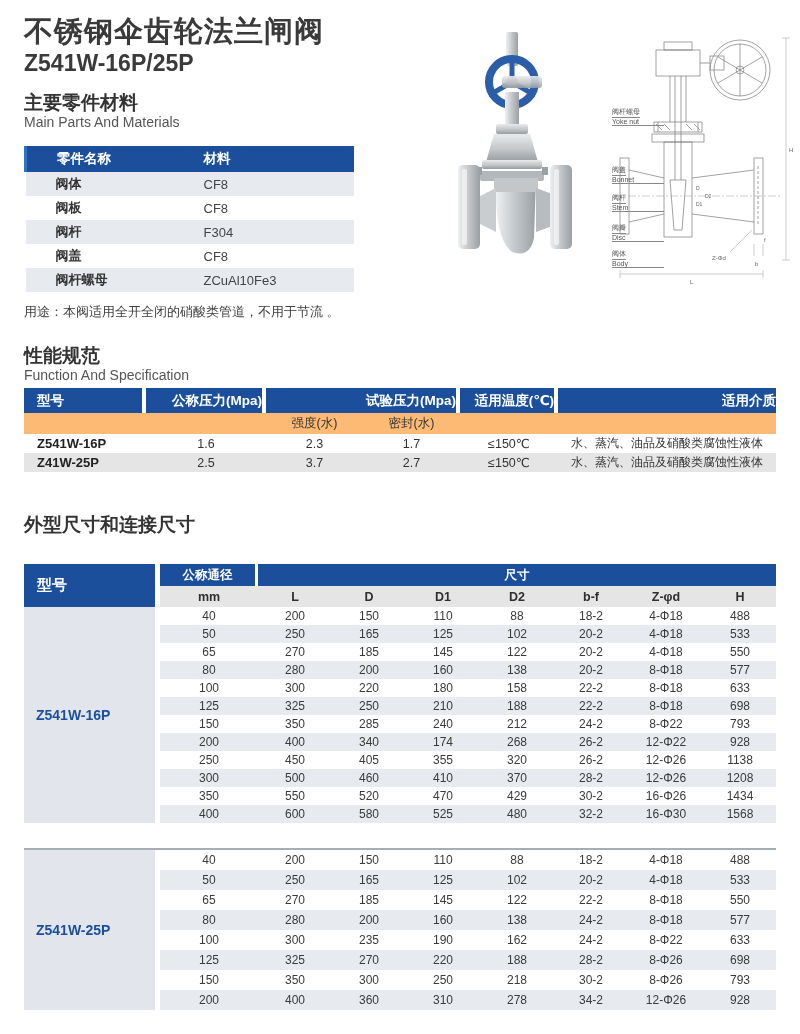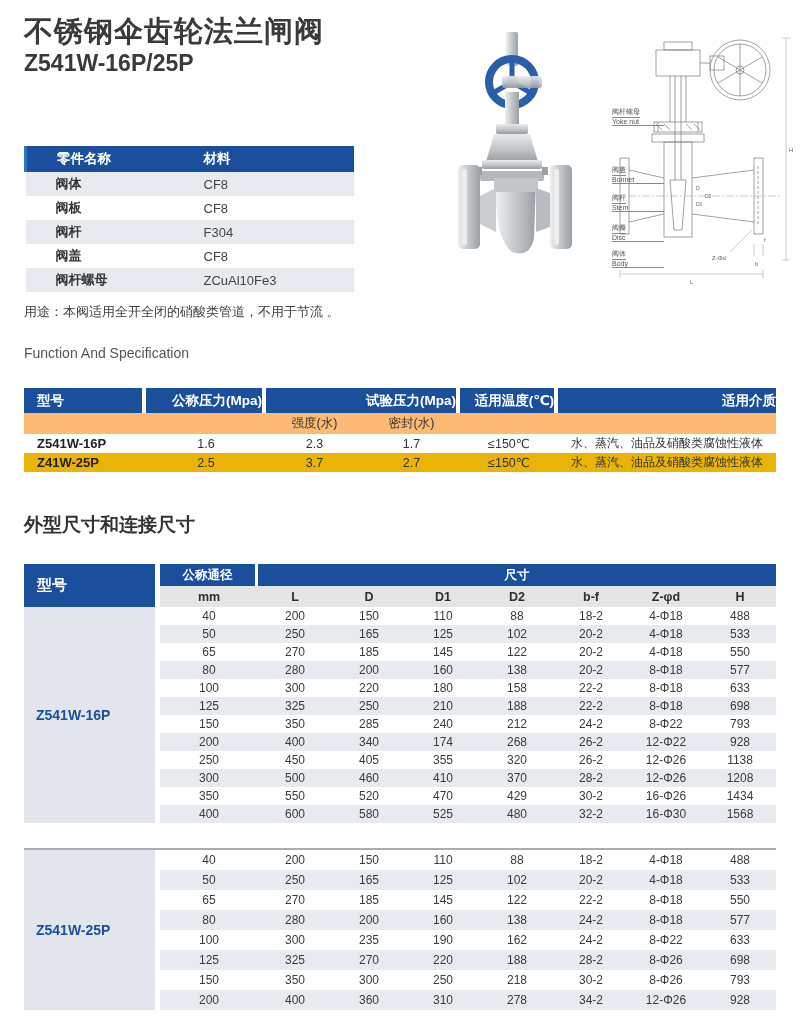--- a/index.html
+++ b/index.html
@@ -40,21 +40,21 @@
   #spec-table col:nth-child(4){width:97px;}
   #spec-table col:nth-child(5){width:98px;}
   #spec-table col:nth-child(6){width:218px;}
   #spec-table th.blue{background:#1b4f9c;color:#fff;font-size:13.5px;font-weight:700;height:25px;text-align:right;padding:0;}
   #spec-table th.blue.gap{border-right:4px solid #fff;}
   #spec-table th.model-h{text-align:left;padding-left:13px;}
   #spec-table tr.sub th{background:#fdba74;color:#333;font-weight:400;font-size:12.5px;height:21px;text-align:center;padding:0;}
   #spec-table tbody td{height:19px;font-size:12.5px;text-align:center;color:#333;padding:0;}
   #spec-table tbody td.model{font-weight:700;text-align:left;padding-left:13px;font-size:13px;color:#222;}
   #spec-table tbody td.medium{font-size:12px;}
-  #spec-table tbody tr:nth-child(2) td{background:#eab308;}
+  #spec-table tbody tr:nth-child(2) td{background:#e5e5e5;}
 
   
   .dim-table{width:752px;border-collapse:separate;border-spacing:0;table-layout:fixed;}
   #dim-table-16p{position:absolute;left:24px;top:564px;}
   #dim-table-25p{position:absolute;left:24px;top:848px;border-top:2px solid #a7adb5;}
   .dim-table col.cm{width:136px;} .dim-table col.cdn{width:98px;}
   .dim-table col.cd{width:74px;} .dim-table col.czd{width:76px;} .dim-table col.ch{width:72px;}
   .dim-table th.blue{background:#1b4f9c;color:#fff;padding:0;}
   .dim-table th.model-h{font-size:15px;font-weight:700;text-align:left;padding-left:13px;border-right:5px solid #fff;}
   .dim-table th.dn-h{font-size:12.5px;font-weight:700;height:22px;border-right:3px solid #fff;}
@@ -216,20 +216,24 @@
     <div class="dlabel dl-disc">
       <span class="cn">阀瓣</span>
       <span class="en">Disc</span>
     </div>
     <div class="dlabel dl-body">
       <span class="cn">阀体</span>
       <span class="en">Body</span>
     </div>
   </div>
 
+  <div id="parts-head" class="sec-head">
+    <div class="h-cn">主要零件材料</div>
+    <div class="h-en">Main Parts And Materials</div>
+  </div>
   <table id="parts-table">
     <colgroup>
         <col class="c1">
         <col class="c2">
       </colgroup>
     <thead>
       <tr>
         <th class="first">零件名称</th>
         <th class="second">材料</th>
       </tr>
@@ -256,20 +260,21 @@
           <td class="pmat">ZCuAl10Fe3</td>
         </tr>
       </tbody>
   </table>
 
   <div class="usage">
     <span class="cn">用途：本阀适用全开全闭的硝酸类管道，不用于节流 。</span>
   </div>
 
   <div id="spec-head" class="sec-head">
+    <div class="h-cn">性能规范</div>
     <div class="h-en">Function And Specification</div>
   </div>
   <table id="spec-table">
     <colgroup>
         <col>
         <col>
         <col>
         <col>
         <col>
         <col>

